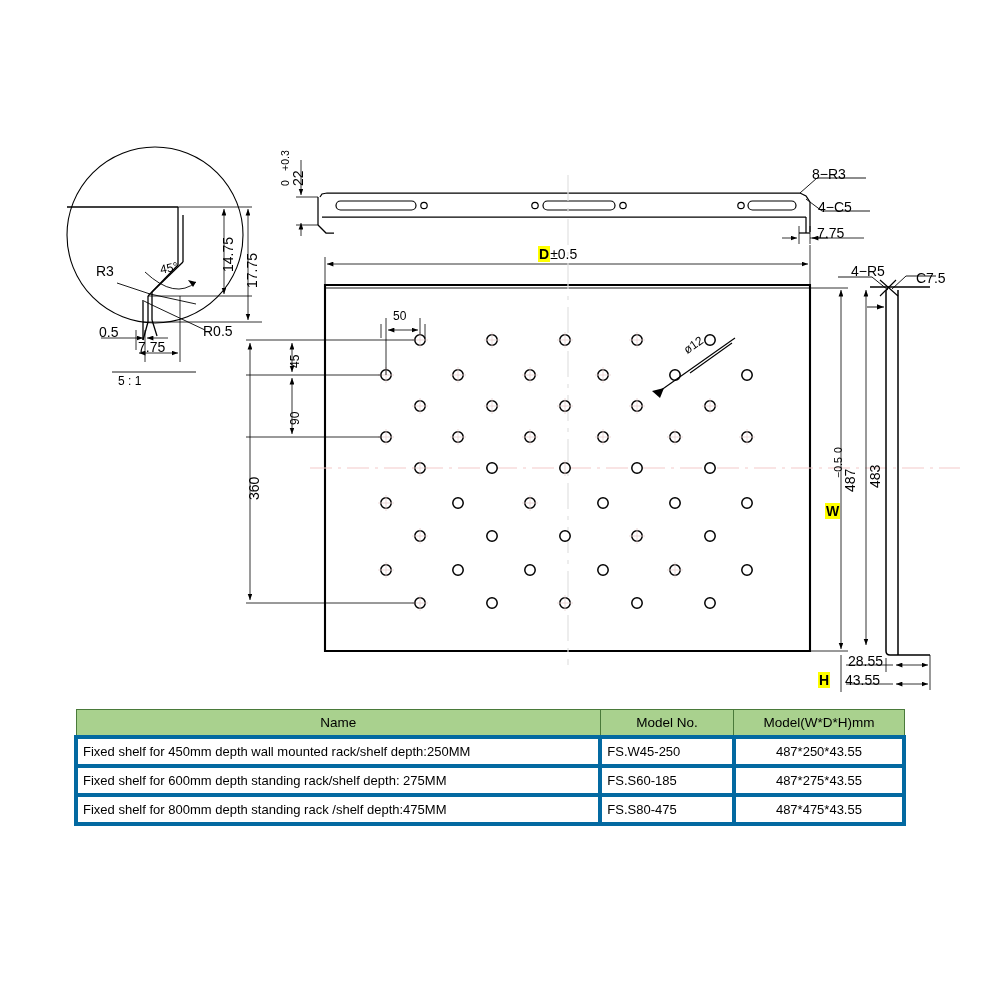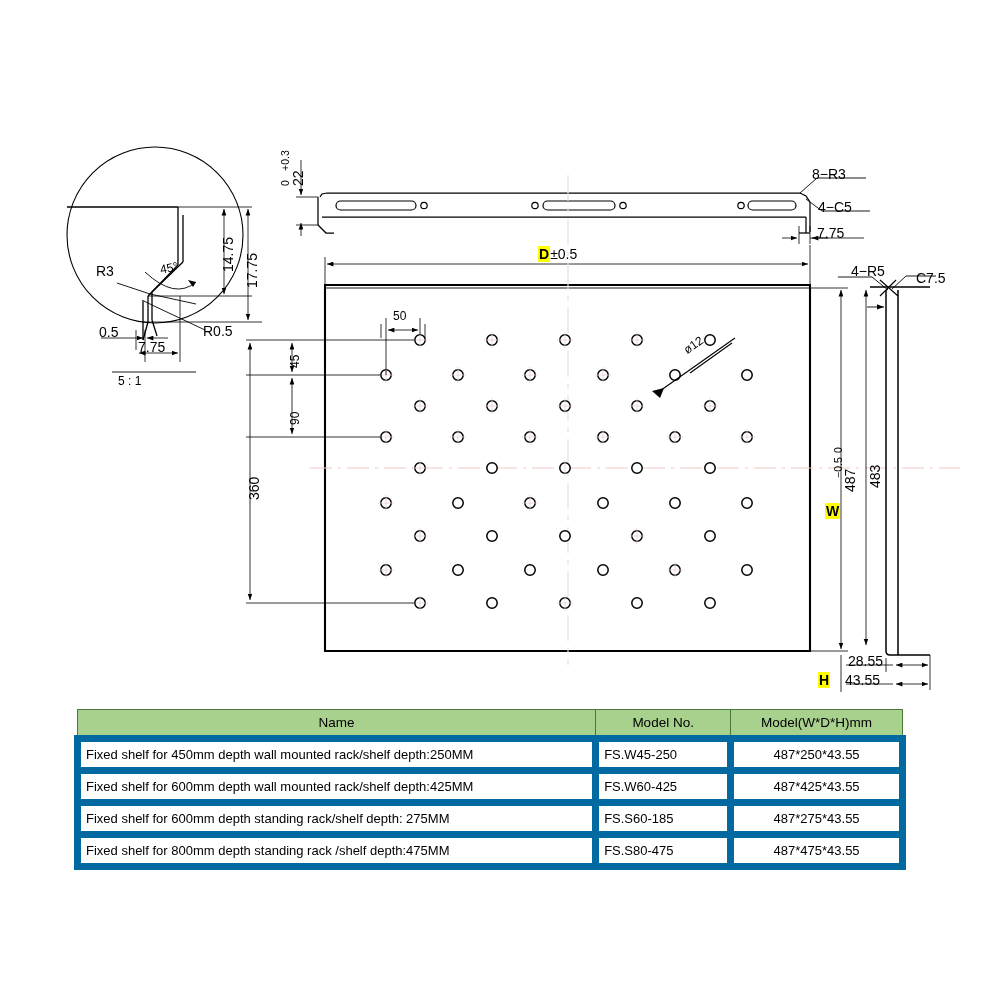--- a/index.html
+++ b/index.html
@@ -16,21 +16,21 @@
   .lbl.xs{font-size:10.5px;}
   .hl{background:#ffff00;padding:0 1px;font-weight:bold;}
   .rot{transform-origin:0 0;}
 
   
   #spec-table{
     position:absolute;left:74px;top:709px;width:832px;
     border-collapse:collapse;font-size:13px;
   }
   #spec-table th,#spec-table td{
-    border:7px solid #0369a1;
+    border:4px solid #0369a1;
     padding:3px 5px;height:19px;
     font-weight:normal;color:#000;
   }
   #spec-table thead th{
     background:#a9d18e;text-align:center;font-size:13.5px;
     border:1px solid #4a7a3a;
   }
   #spec-table td.name{text-align:left;width:545px;}
   #spec-table td.model{text-align:left;width:125px;}
   #spec-table td.size{text-align:center;width:160px;}
@@ -384,25 +384,20 @@
         <th class="c-size">Model(W*D*H)mm</th>
       </tr>
     </thead>
     <tbody>
       <tr>
         <td class="name">Fixed shelf for 450mm depth wall mounted rack/shelf depth:250MM</td>
         <td class="model">FS.W45-250</td>
         <td class="size">487*250*43.55</td>
       </tr>
       <tr>
-        <td class="name">Fixed shelf for 600mm depth wall mounted rack/shelf depth:425MM</td>
-        <td class="model">FS.W60-425</td>
-        <td class="size">487*425*43.55</td>
-      </tr>
-      <tr>
         <td class="name">Fixed shelf for 600mm depth standing rack/shelf depth: 275MM</td>
         <td class="model">FS.S60-185</td>
         <td class="size">487*275*43.55</td>
       </tr>
       <tr>
         <td class="name">Fixed shelf for 800mm depth standing rack /shelf depth:475MM</td>
         <td class="model">FS.S80-475</td>
         <td class="size">487*475*43.55</td>
       </tr>
     </tbody>

